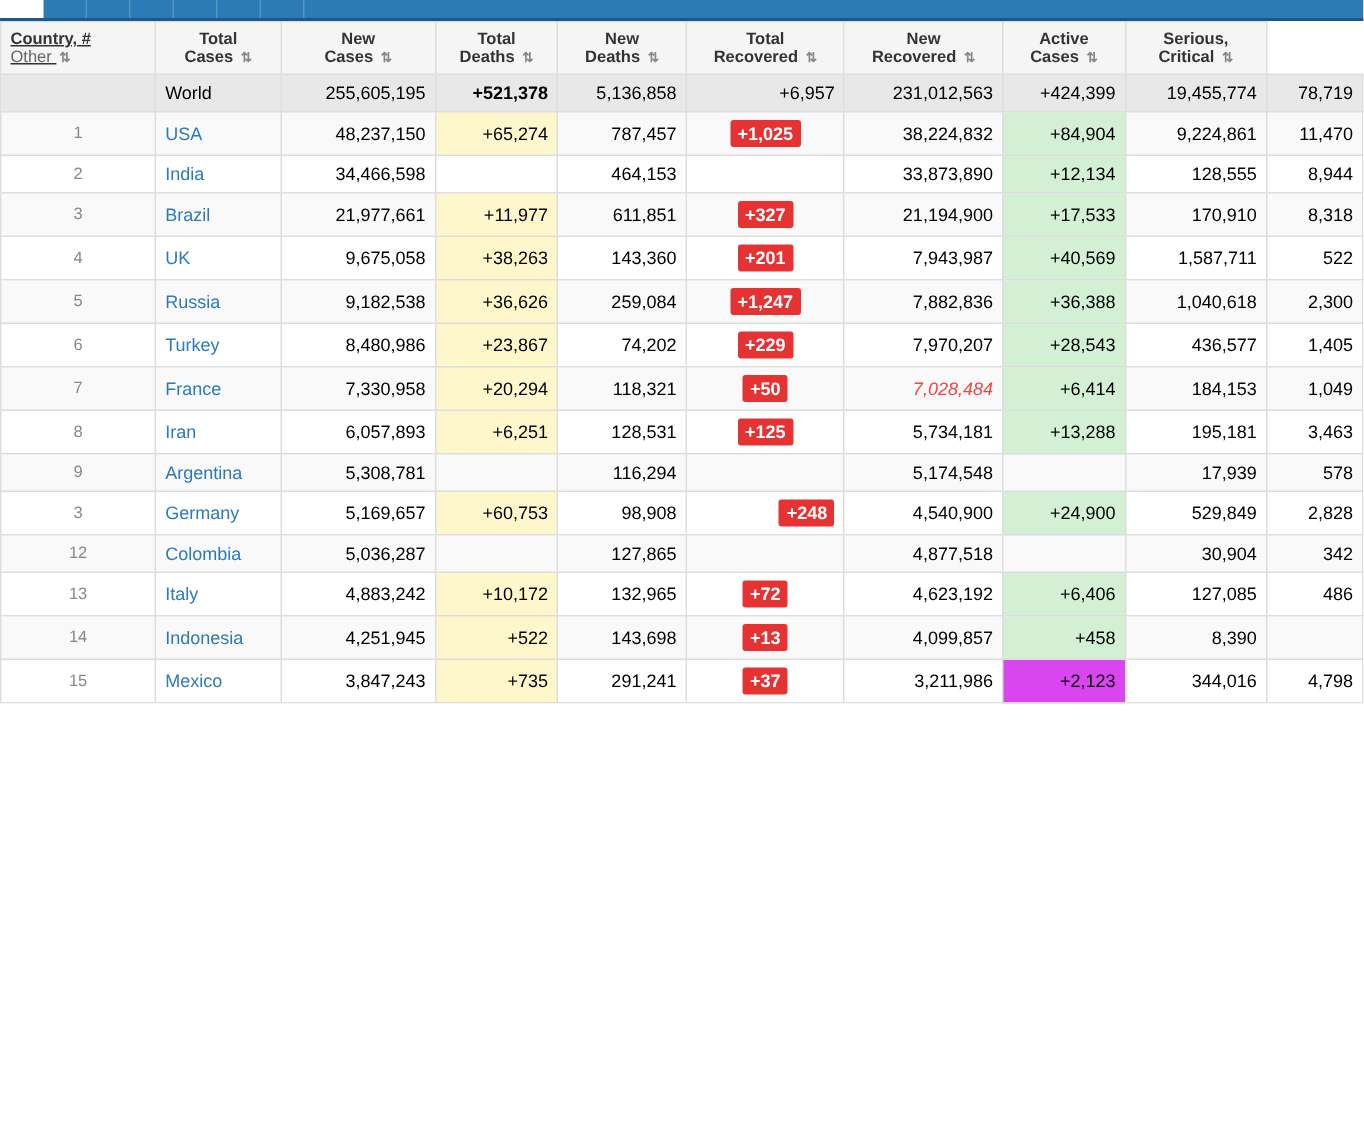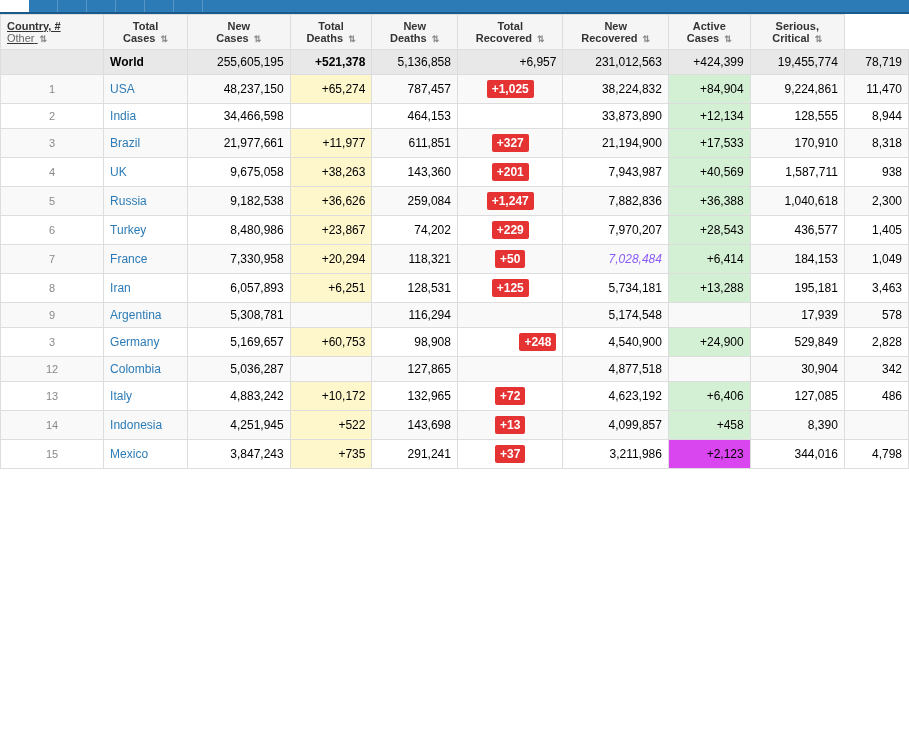--- a/index.html
+++ b/index.html
@@ -144,21 +144,21 @@
       </th>
       <th>
         Serious,<br>Critical
         <span class="sort-icon">⇅</span>
       </th>
     </tr>
   </thead>
   <tbody id="table-body">
   <tr class="world-row">
   <td></td>
-  <td style="font-weight:bold;">World</td>
+  <td style="font-weight:normal;">World</td>
   <td>255,605,195</td>
   <td style="background:#fff3b0; font-weight:bold;">+521,378</td>
   <td>5,136,858</td>
   <td>+6,957</td>
   <td>231,012,563</td>
   <td style="background:#c8f0c8;">+424,399</td>
   <td>19,455,774</td>
   <td>78,719</td>
 </tr>
       <tr>
@@ -200,21 +200,21 @@
       <tr>
     <td>4</td>
     <td><a class="country-link">UK</a></td>
     <td>9,675,058</td>
     <td style="background:#fff7cc;">+38,263</td>
     <td>143,360</td>
     <td style="text-align:center;"><span class="badge-red">+201</span></td>
     <td style="">7,943,987</td>
     <td style="background:#d4f0d4;">+40,569</td>
     <td>1,587,711</td>
-    <td>938</td>
+    <td>522</td>
   </tr>
       <tr>
     <td>5</td>
     <td><a class="country-link">Russia</a></td>
     <td>9,182,538</td>
     <td style="background:#fff7cc;">+36,626</td>
     <td>259,084</td>
     <td style="text-align:center;"><span class="badge-red">+1,247</span></td>
     <td style="">7,882,836</td>
     <td style="background:#d4f0d4;">+36,388</td>
@@ -233,21 +233,21 @@
     <td>436,577</td>
     <td>1,405</td>
   </tr>
       <tr>
     <td>7</td>
     <td><a class="country-link">France</a></td>
     <td>7,330,958</td>
     <td style="background:#fff7cc;">+20,294</td>
     <td>118,321</td>
     <td style="text-align:center;"><span class="badge-red">+50</span></td>
-    <td style="font-style:italic; color:#8b5cf6;">7,028,484</td>
+    <td style="font-style:italic; color:#ef4444;">7,028,484</td>
     <td style="background:#d4f0d4;">+6,414</td>
     <td>184,153</td>
     <td>1,049</td>
   </tr>
       <tr>
     <td>8</td>
     <td><a class="country-link">Iran</a></td>
     <td>6,057,893</td>
     <td style="background:#fff7cc;">+6,251</td>
     <td>128,531</td>

